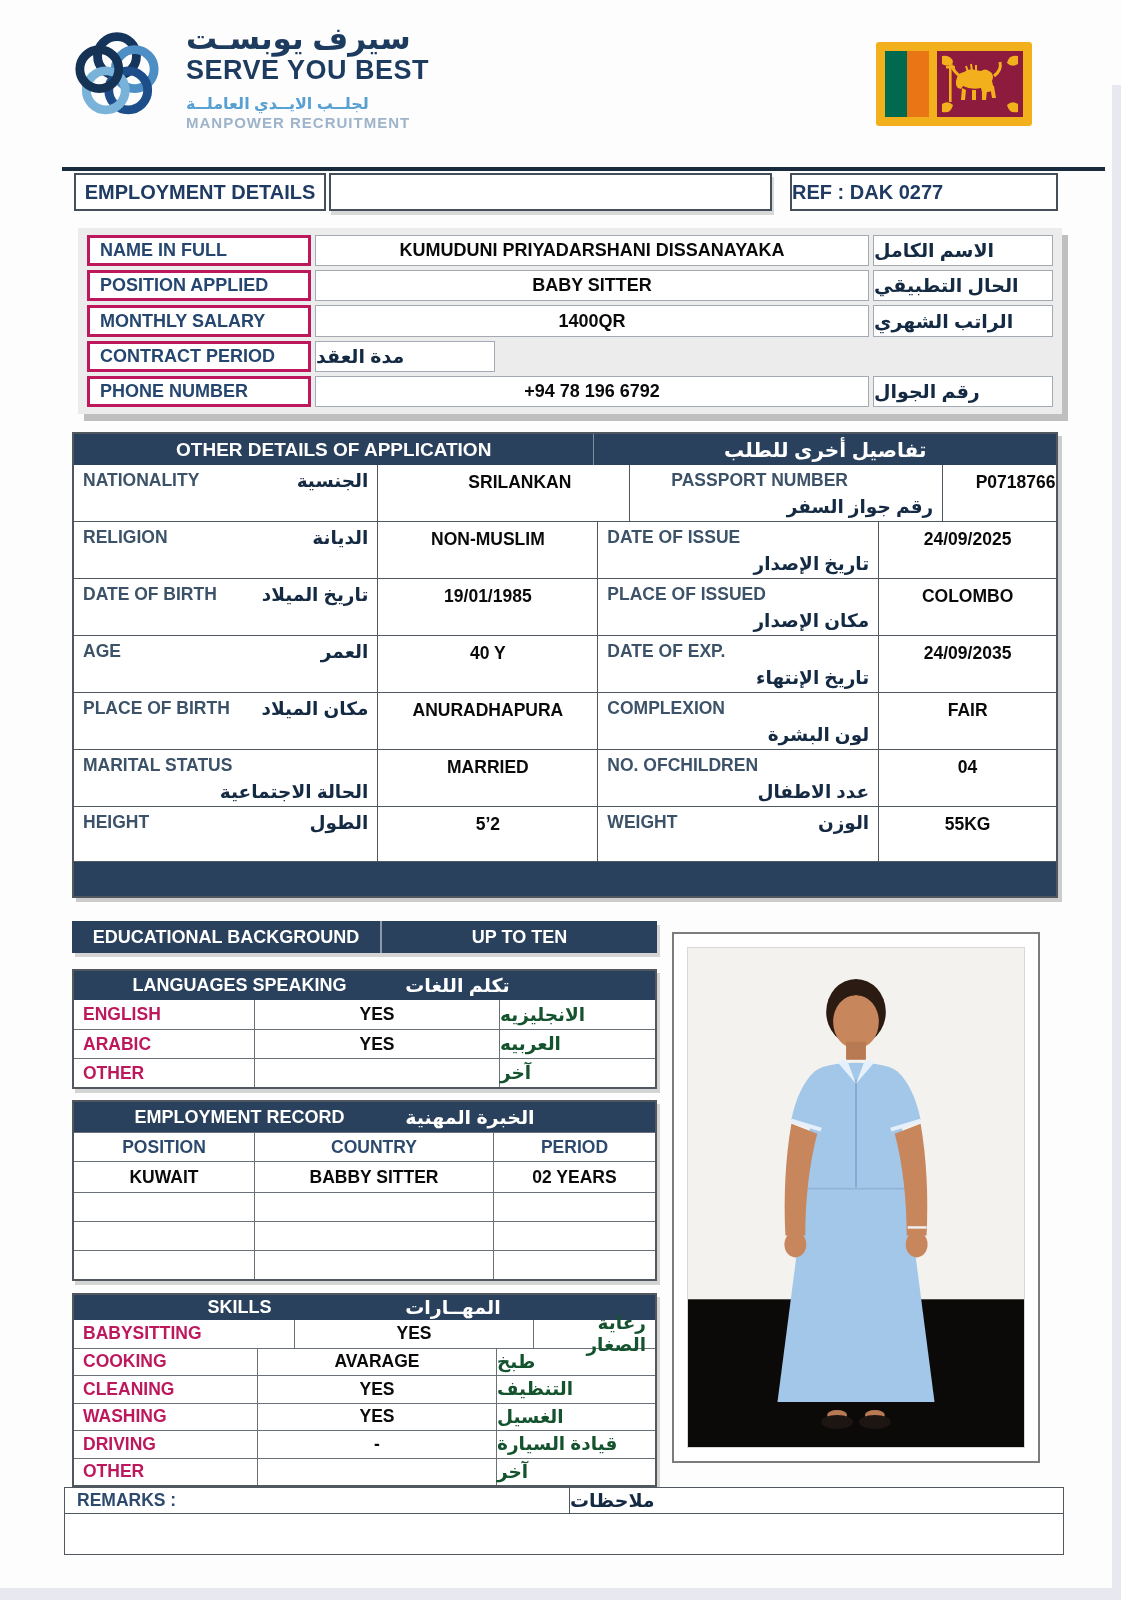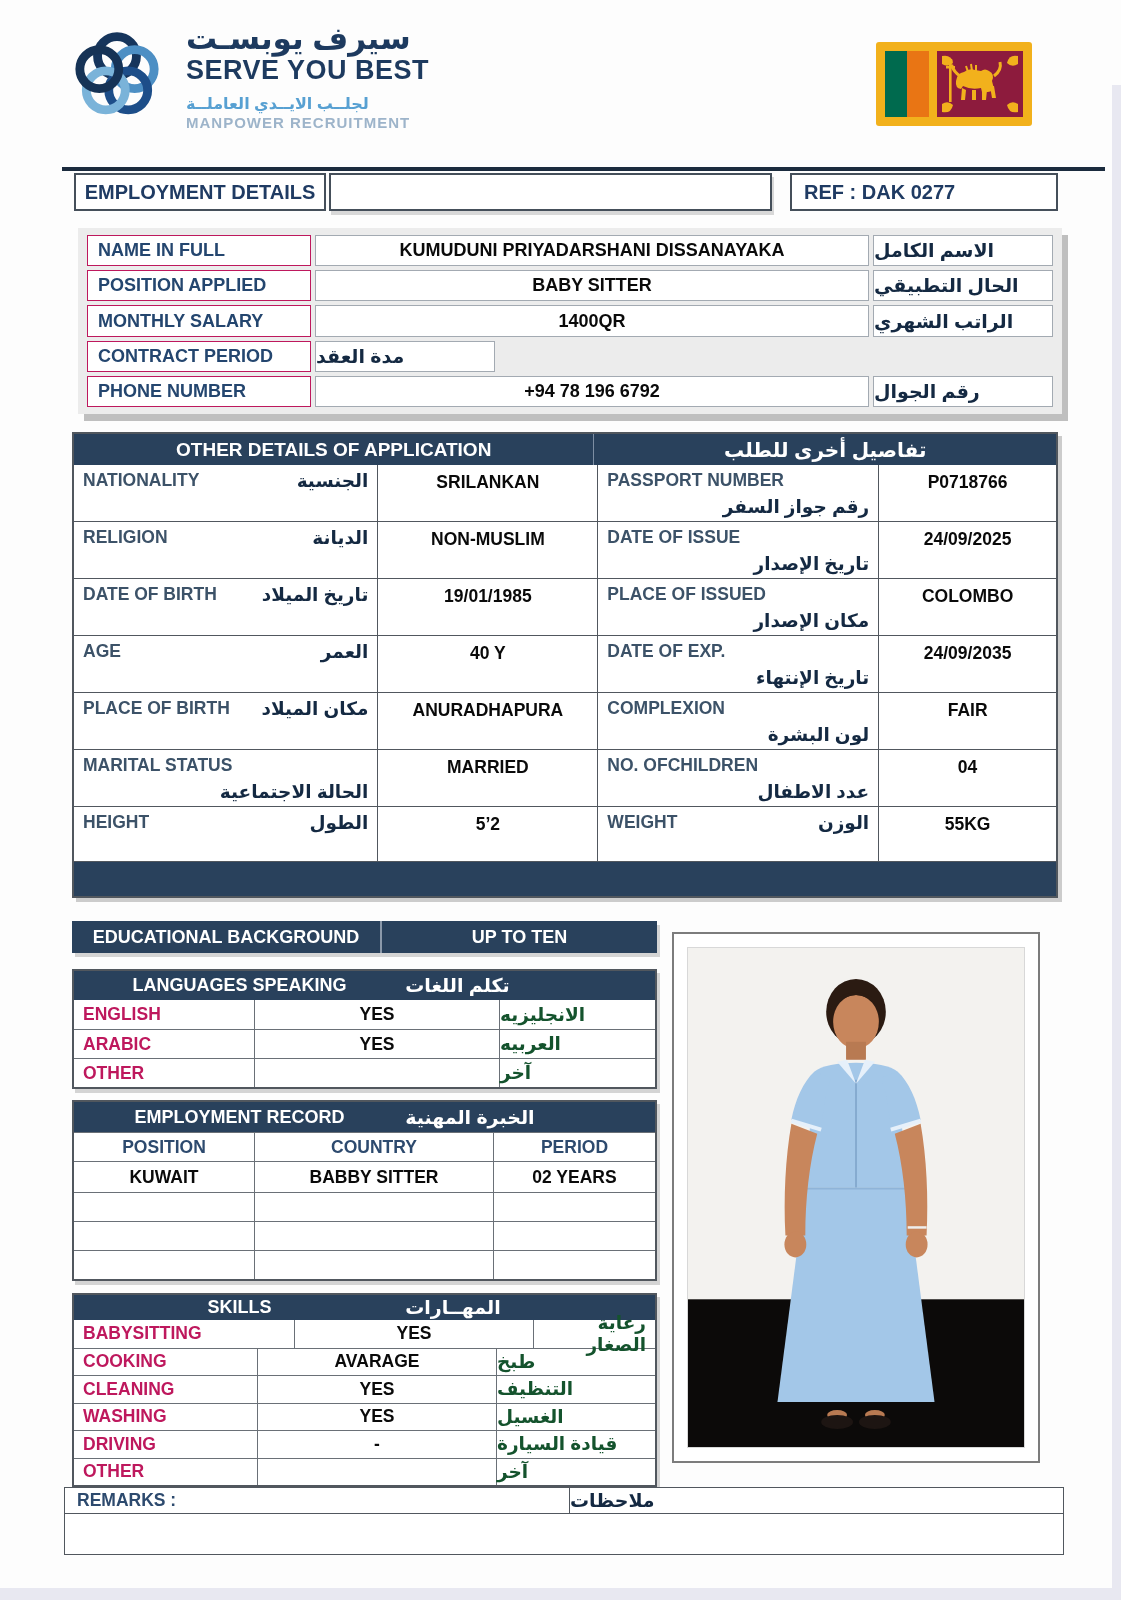--- a/index.html
+++ b/index.html
@@ -19,28 +19,28 @@
   .logo-en2 { font-size:15px; font-weight:bold; color:#9db4ca; letter-spacing:1px; margin-top:1px; }
   .flag { position:absolute; left:876px; top:42px; }
 
   
   .topline { position:absolute; left:62px; top:167px; width:1043px; height:4px; background:#1b2b3e; }
   .titlebar { position:absolute; left:74px; top:173px; width:984px; height:38px; display:flex; }
   .tb-left { width:252px; border:2px solid #454f5a; display:flex; align-items:center; justify-content:center;
              font-size:20px; font-weight:bold; color:#1f3b63; background:#fff; }
   .tb-mid { flex:1; border:2px solid #454f5a; margin-left:3px; background:#fff; box-shadow:2px 4px 0 #d8d8d8; }
   .tb-gap { width:18px; }
-  .tb-ref { width:268px; border:2px solid #454f5a; display:flex; align-items:center; padding-left:12px;
+  .tb-ref { width:268px; border:2px solid #454f5a; display:flex; align-items:center; 
             font-size:20px; font-weight:bold; color:#1f3b63; background:#fff; }
 
   
   .panel1 { position:absolute; left:78px; top:228px; width:984px; height:186px; background:#ececec;
             box-shadow:6px 7px 0 #bfbfbf; padding:7px 9px; display:flex; flex-direction:column; gap:4px; }
   .p1-row { flex:1; display:flex; gap:4px; }
-  .p1-label { width:224px; background:#fff; border:1px solid #be185d; display:flex; align-items:center;
+  .p1-label { width:224px; background:#fff; border:3px solid #be185d; display:flex; align-items:center;
               padding-left:10px; font-size:18px; font-weight:bold; color:#24466f; }
   .p1-value { flex:1; background:#fff; border:1px solid #a3aab2; display:flex; align-items:center;
               justify-content:center; font-size:18px; font-weight:bold; color:#0a0a0a; }
   .p1-ar { width:180px; background:#fff; border:1px solid #a3aab2; display:flex; align-items:center;
            justify-content:flex-end; padding-right:10px; font-size:19px; font-weight:bold; color:#142942; direction:rtl; }
 
   
   .other { position:absolute; left:72px; top:432px; width:986px; border:2px solid #51575e; background:#fff;
            box-shadow:4px 4px 0 #cccccc; }
   .oth-head { height:31px; background:#29415c; display:flex; color:#fff; font-weight:bold; font-size:19px; }
@@ -193,21 +193,21 @@
       <div class="p1-ar" dir="rtl">رقم الجوال</div>
     </div>
   </div>
 
   <div class="other">
     <div class="oth-head">
       <div class="oh-en">OTHER DETAILS OF APPLICATION</div>
       <div class="oh-ar" dir="rtl">تفاصيل أخرى للطلب</div>
     </div>
 
-    <div class="od-row" style="border-top:none;">
+    <div class="od-row" style="border-top:none;gap:32px;">
       <div class="od-label">
         <span class="od-en">NATIONALITY</span>
         <span class="od-ar" dir="rtl">الجنسية</span>
       </div>
       <div class="od-value">SRILANKAN</div>
       <div class="od-label od-label2 stack">
         <span class="od-en">PASSPORT NUMBER</span>
         <span class="od-ar" dir="rtl">رقم جواز السفر</span>
       </div>
       <div class="od-value od-value2">P0718766</div>

